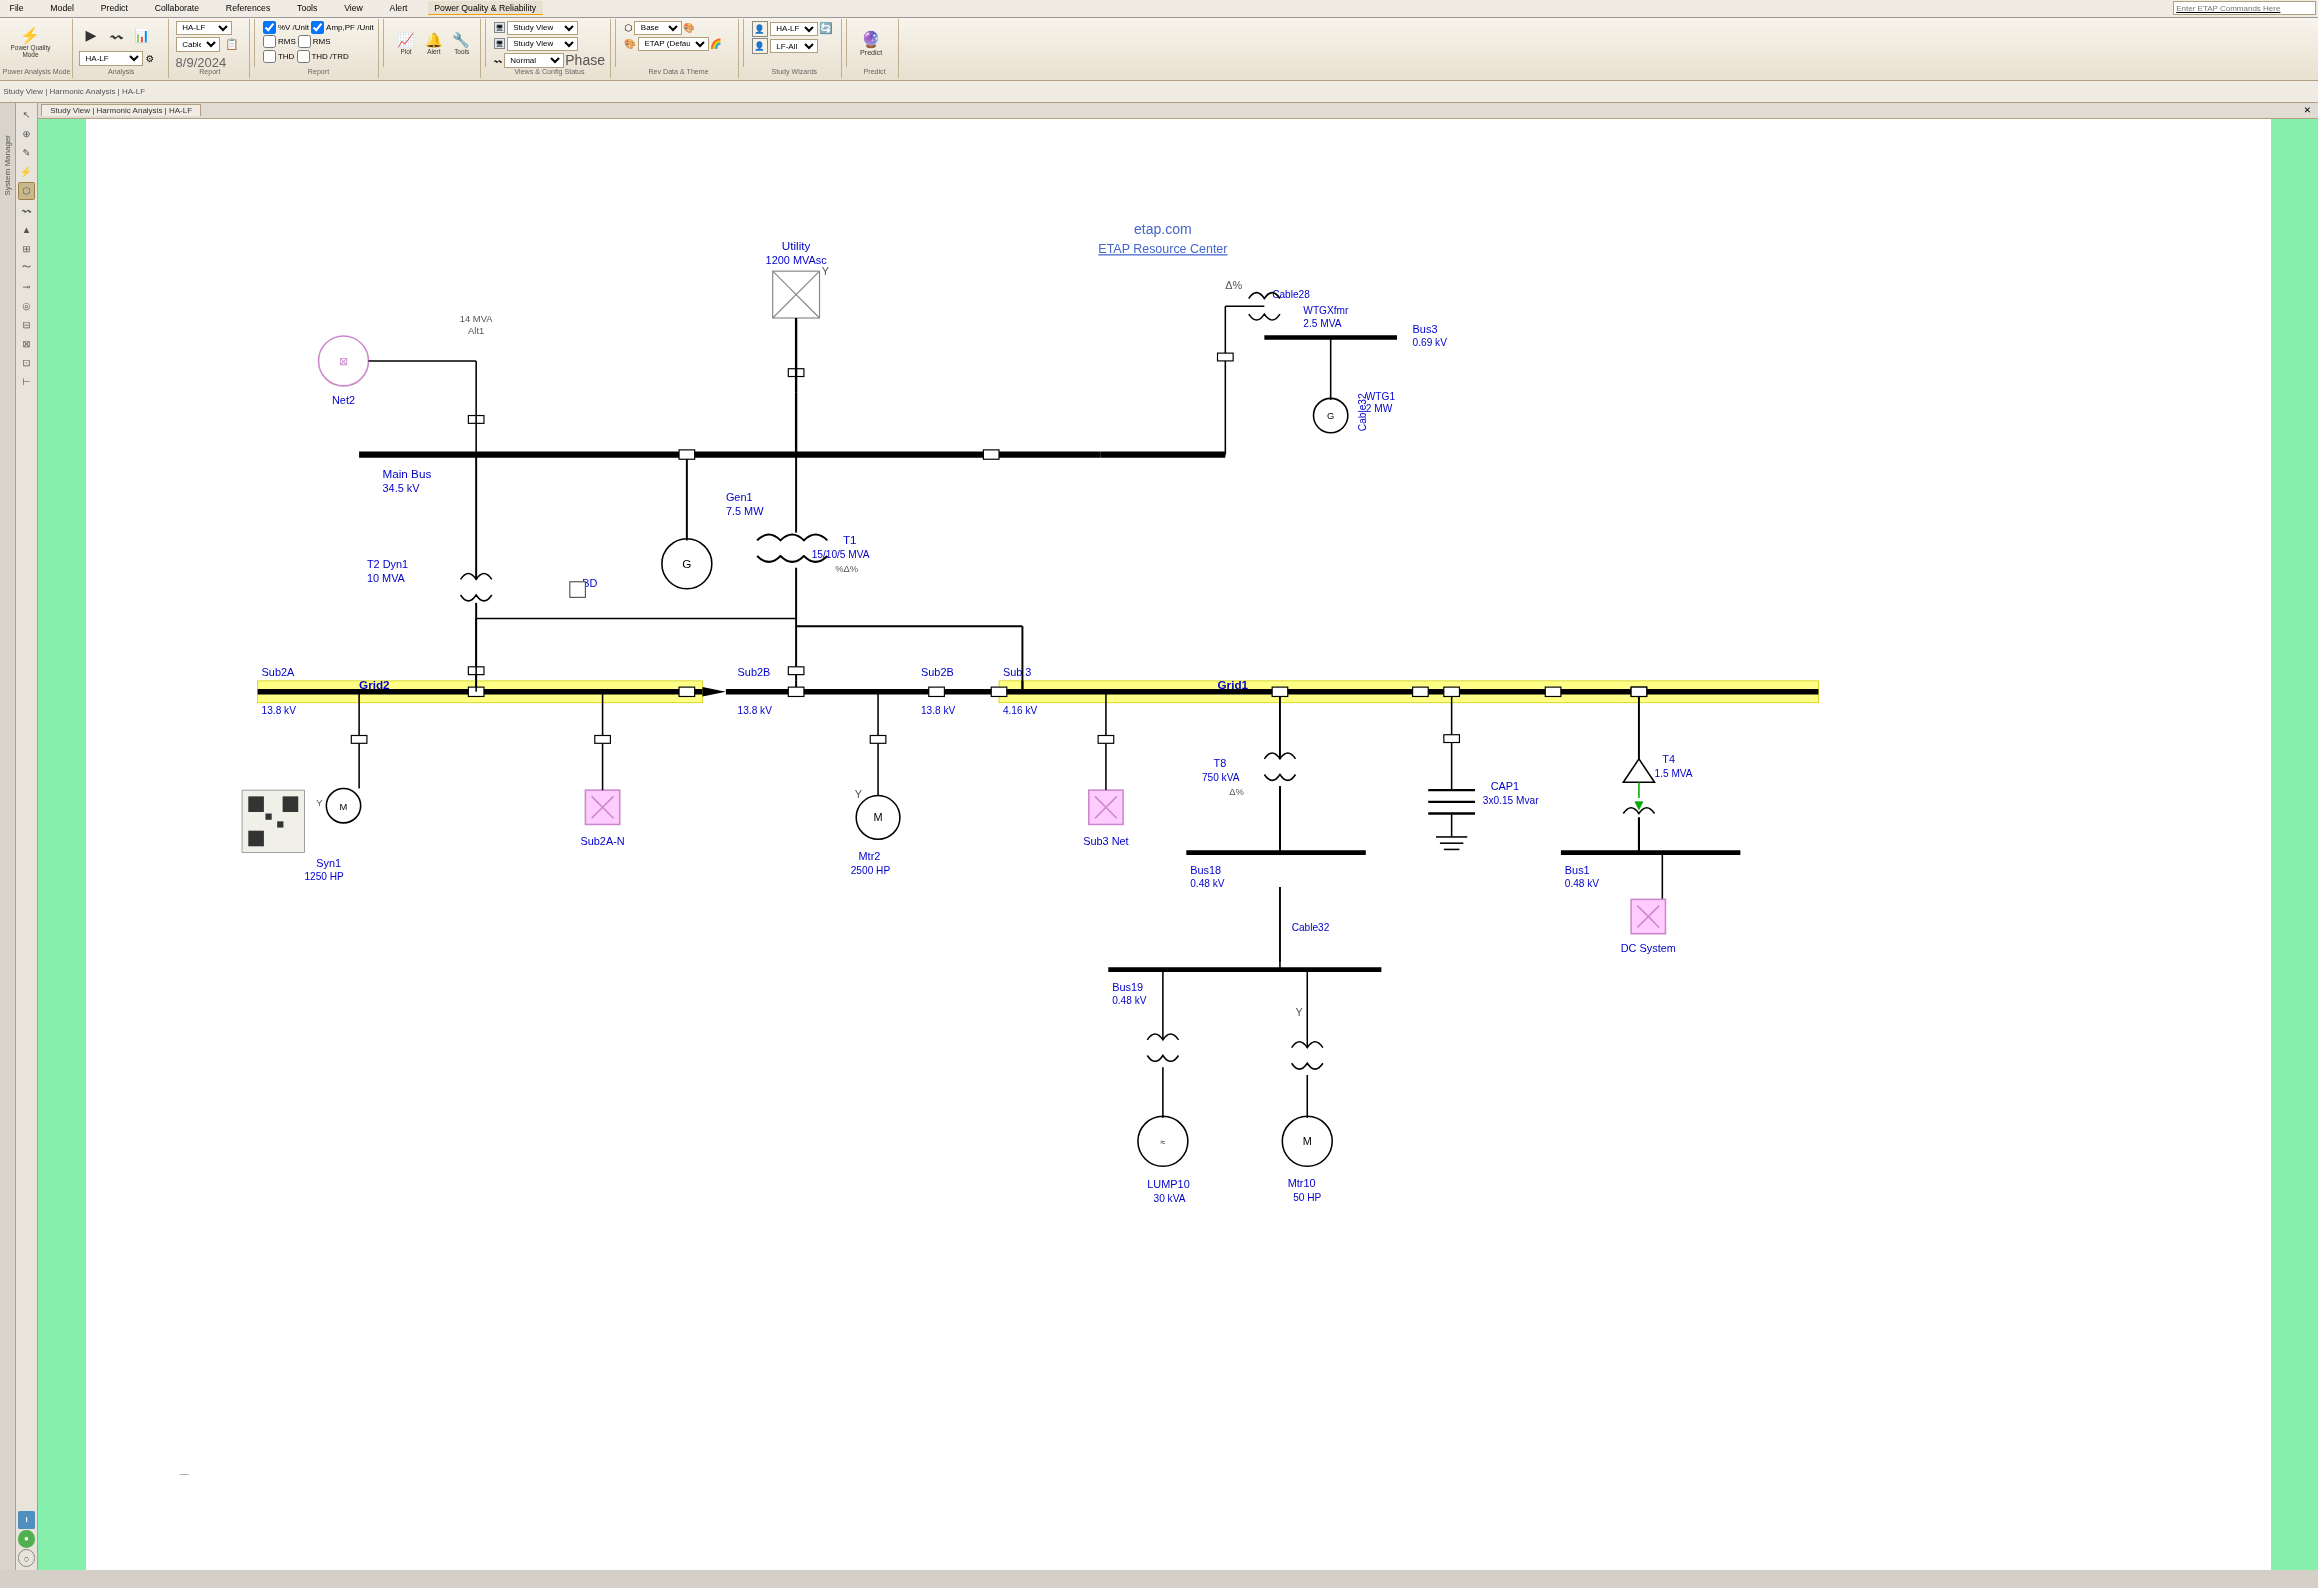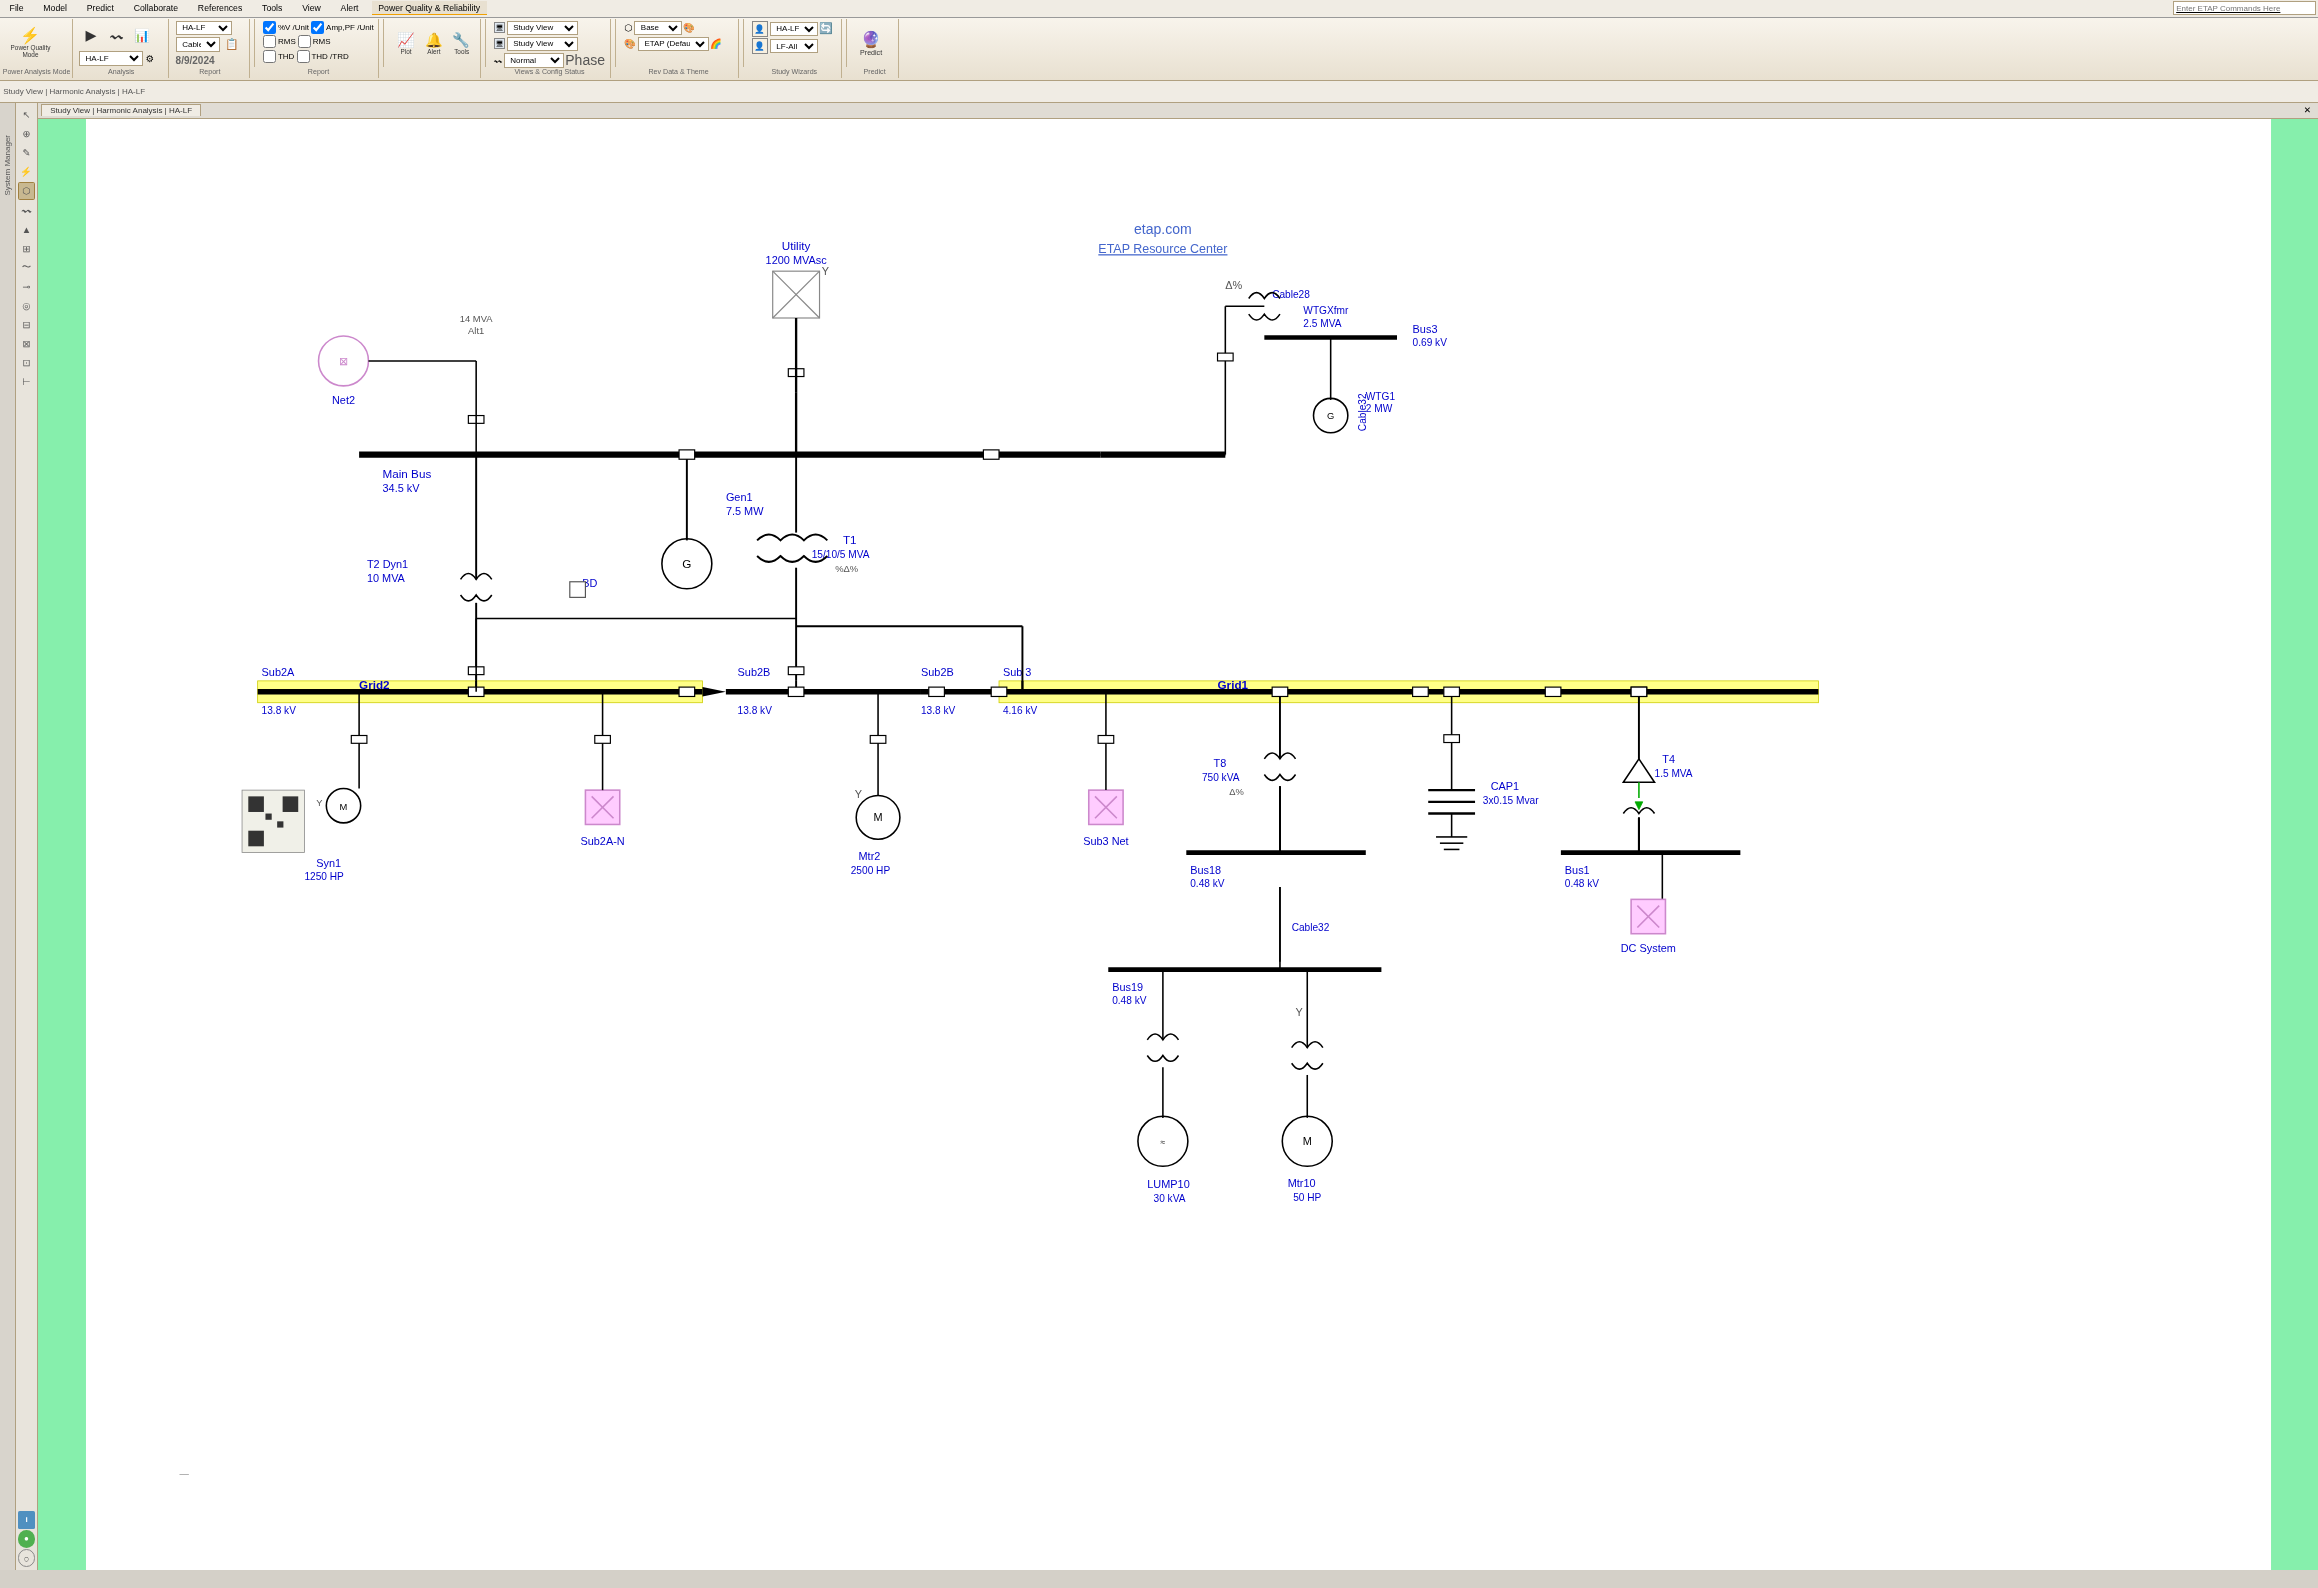--- a/index.html
+++ b/index.html
@@ -6,21 +6,21 @@
     body { font-family: 'Segoe UI', Arial, sans-serif; font-size: 8.7px; background: #d4d0c8; overflow: hidden; width: 2319px; height: 1588px; }
 
     
     .menu-bar {
       background: #f0ece4;
       height: 17.5px;
       display: flex;
       align-items: center;
       border-bottom: 0.8px solid #999;
       padding: 0 3.2px;
-      gap: 7px;
+      gap: 14px;
     }
     .menu-item {
       padding: 1.6px 6.4px;
       font-size: 8.7px;
       cursor: pointer;
       color: #000;
     }
     .menu-item.active { background: #e8e0d0; border-bottom: 1.6px solid #f0a000; }
 
     
@@ -284,21 +284,21 @@
           <select class="combo-box" style="width:56px; height:14.3px; font-size:8px;">
             <option>HA-LF</option>
           </select>
         </div>
         <div style="display:flex; gap:1.6px; align-items:center;">
           <select class="combo-box" style="width:44px; height:14.3px; font-size:8px;">
             <option>Cable</option>
           </select>
           <div class="ribbon-btn-small" style="font-size:11px;">📋</div>
         </div>
-        <div style="font-size:10px; color:#666; margin-top:0.8px;font-weight:bold;">8/9/2024</div>
+        <div style="font-size:13px; color:#666; margin-top:0.8px;">8/9/2024</div>
       </div>
       <span class="ribbon-group-label">Report</span>
     </div>
 
     <div class="separator-v"></div>
 
     <div class="ribbon-group" style="min-width:119px;">
       <div class="ribbon-group-content" style="flex-direction:column; gap:1.6px; align-items:flex-start;">
         <div style="display:flex; gap:2.4px; align-items:center;">
           <label class="checkbox-label">

